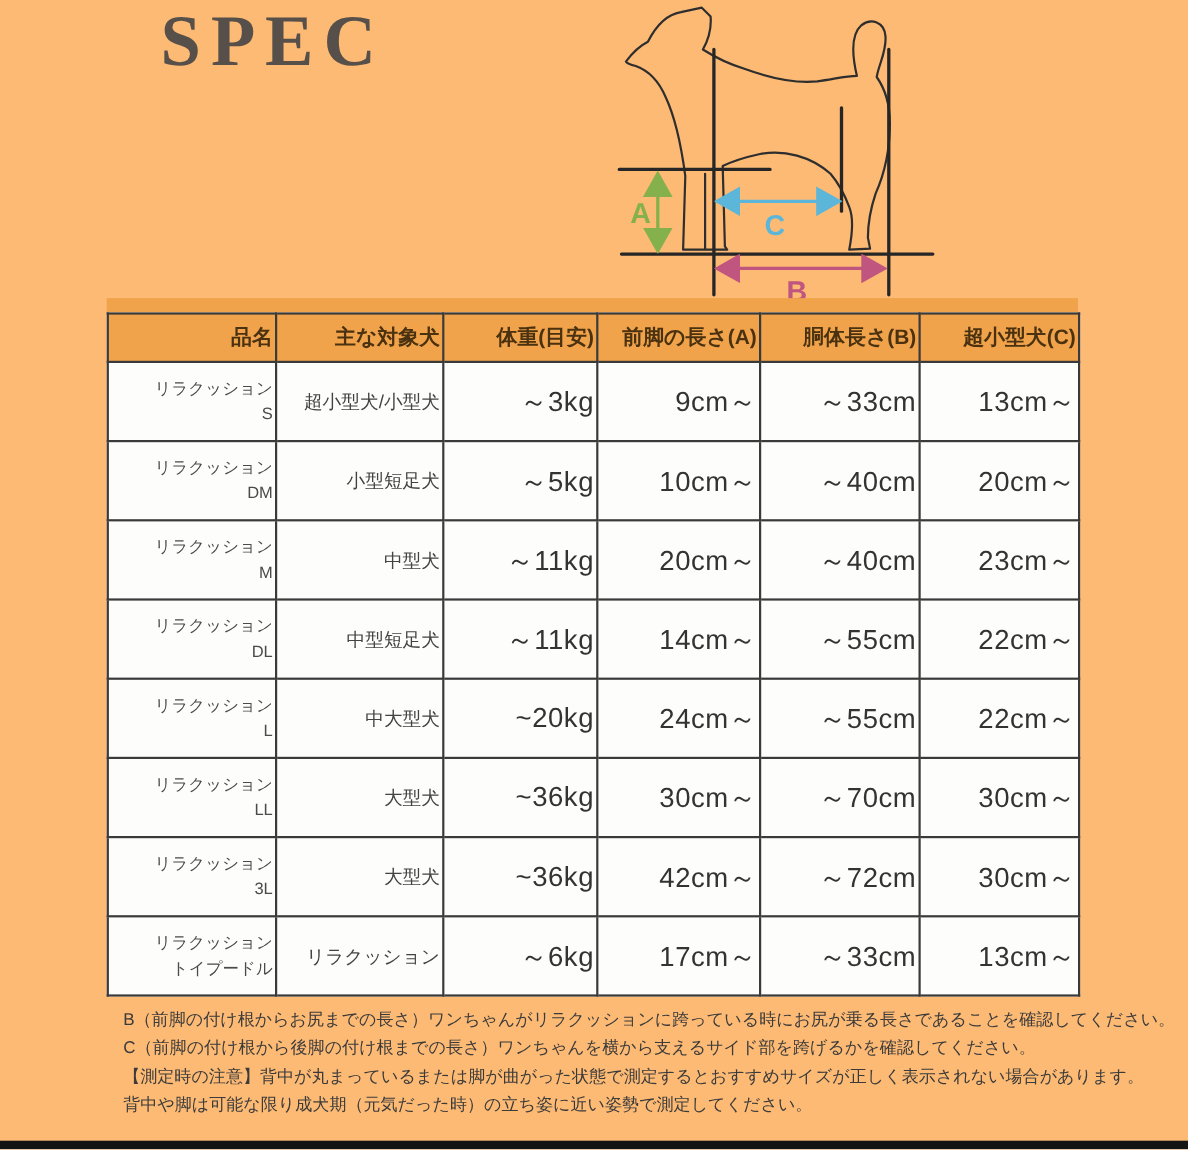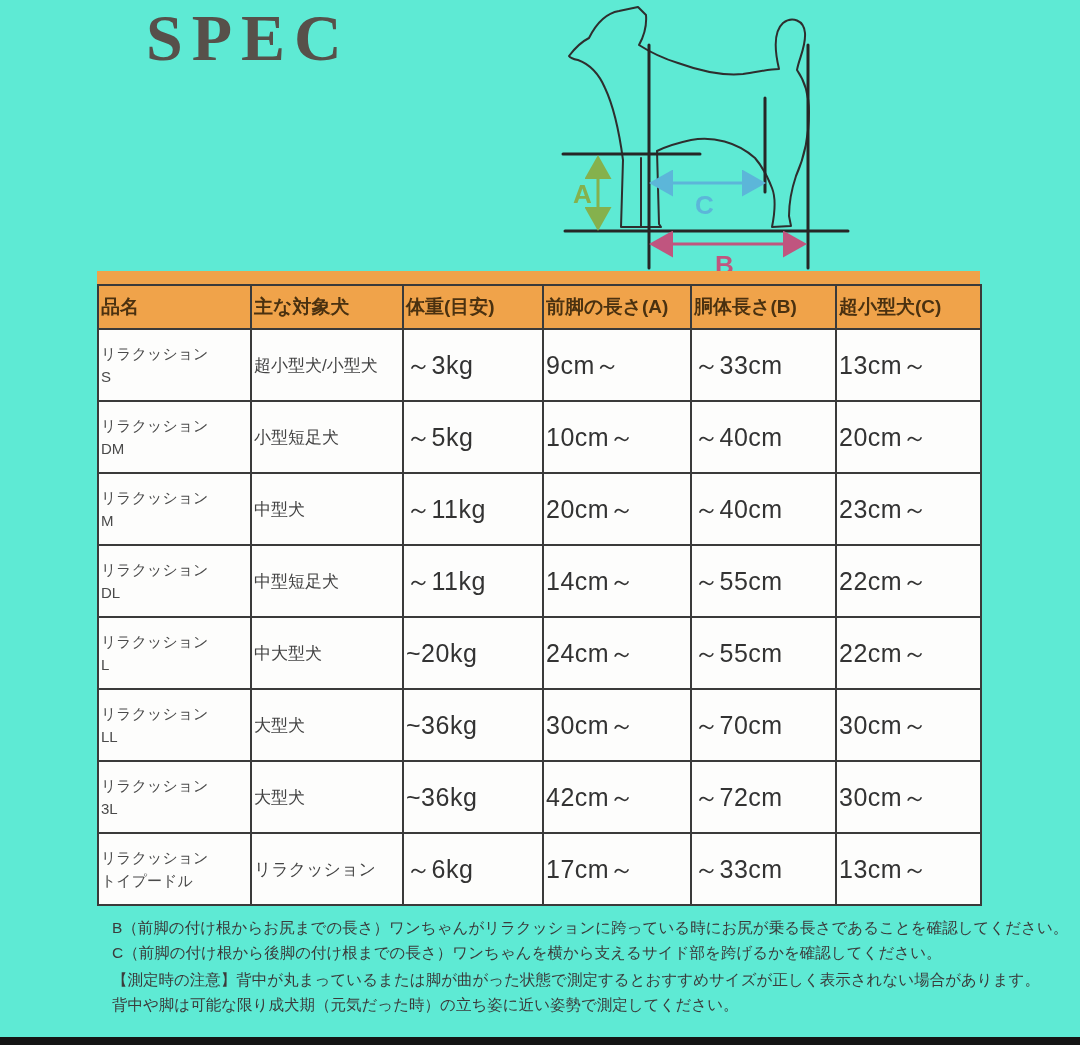--- a/index.html
+++ b/index.html
@@ -1,36 +1,36 @@
 <!DOCTYPE html>
 <html><head>
 <meta charset="utf-8">
 <style>
   html,body{margin:0;padding:0;background:#ffffff;}
   .canvas{
-    position:relative;width:1080px;height:1045px;background:#5eead4;
+    position:relative;width:1080px;height:1045px;background:#fdba74;
     font-family:"Liberation Sans", sans-serif; color:#3c3c3c; overflow:hidden;
   }
   
   .spec-title{
     position:absolute; left:146px; top:0px; margin:0;
     font-family:"Liberation Serif", serif; font-weight:600;
     font-size:66px; letter-spacing:9px; color:#57504a;
   }
   
   .diagram{position:absolute; left:545px; top:0; width:420px; height:280px;}
   
   .header-strip{position:absolute; left:97px; top:271px; width:883px; height:14px; background:#f0a34a;}
   
   .spec-table{
     position:absolute; left:97px; top:284px; width:883px;
     border-collapse:collapse; table-layout:fixed; background:#fdfdfc;
   }
   .spec-table th, .spec-table td{
-    border:2px solid #3a3a3a; text-align:left; vertical-align:middle; padding:0 2px;
+    border:2px solid #3a3a3a; text-align:right; vertical-align:middle; padding:0 2px;
   }
   .spec-table th{
     background:#f0a34a; color:#4a3110; font-weight:bold; font-size:19px; height:42px;
   }
   .spec-table td{height:70px;}
   td.c-name{font-size:15px; color:#4a4a4a; line-height:1.55; font-weight:400;}
   td.c-target{font-size:17px; color:#434343;}
   td.c-value{font-size:25px; color:#333333; letter-spacing:0.5px;border-radius:24px;}
   
   .footnotes{position:absolute; left:112px; top:915px; width:880px;}

